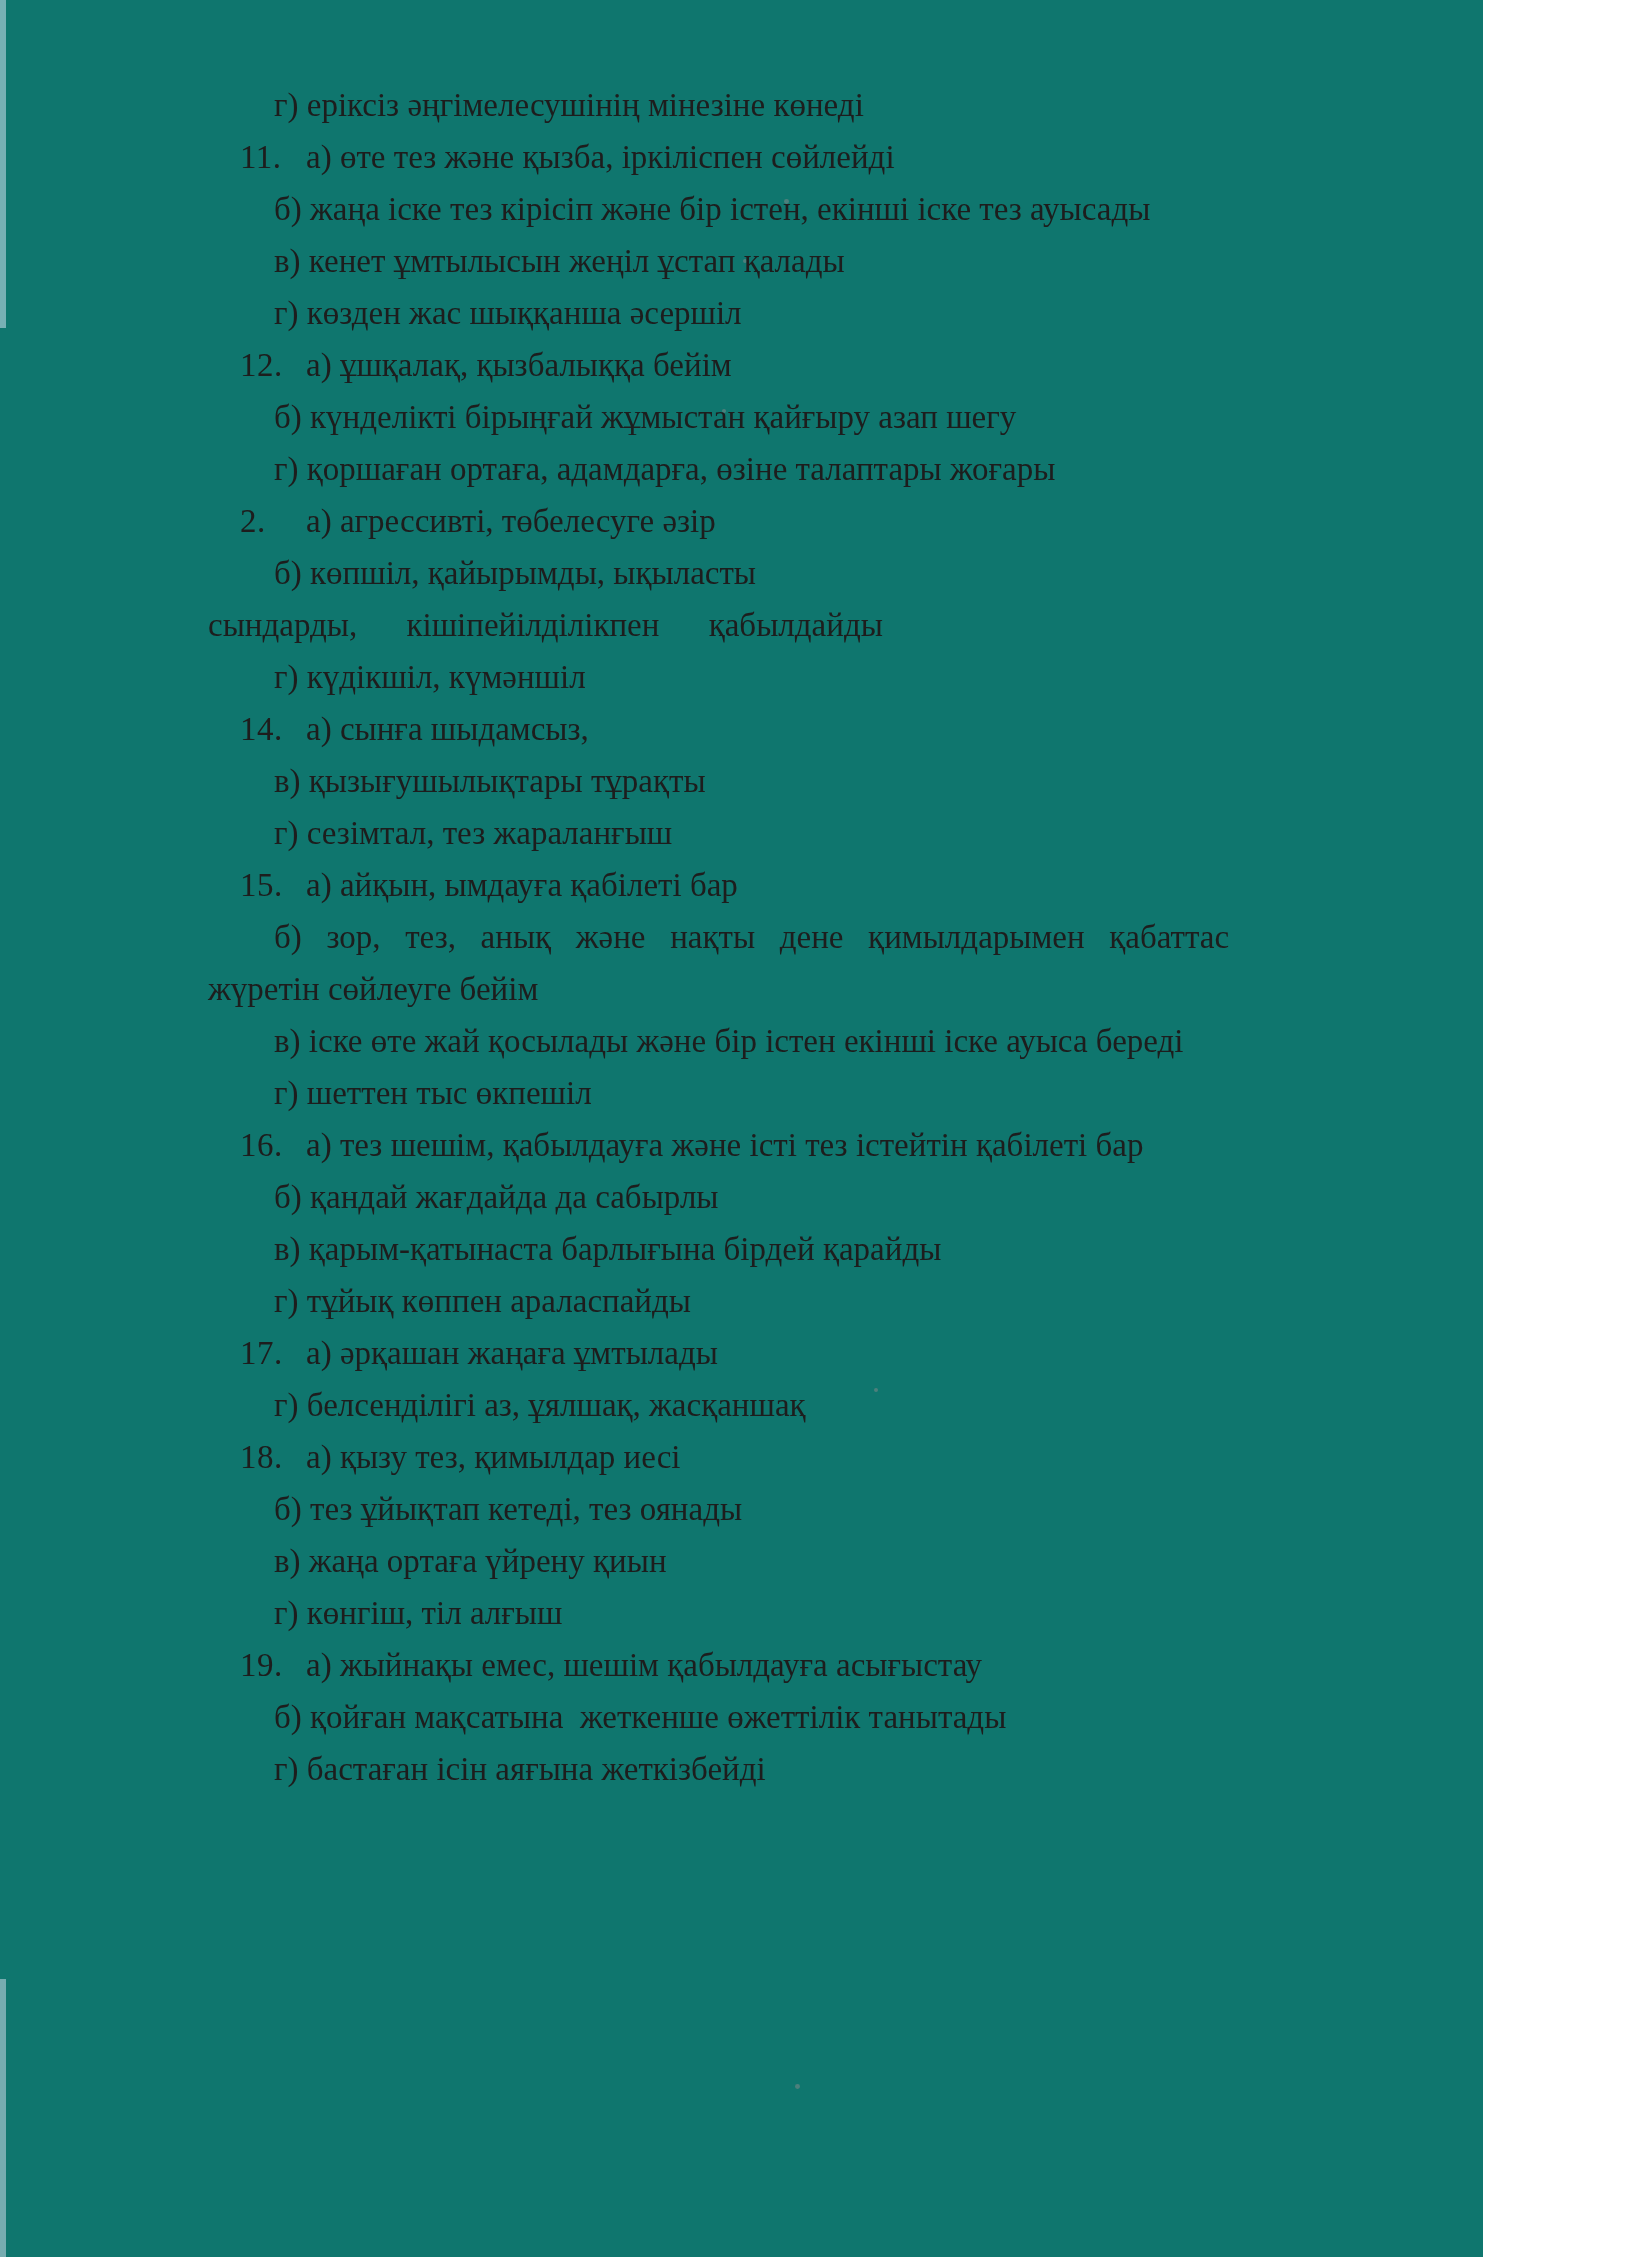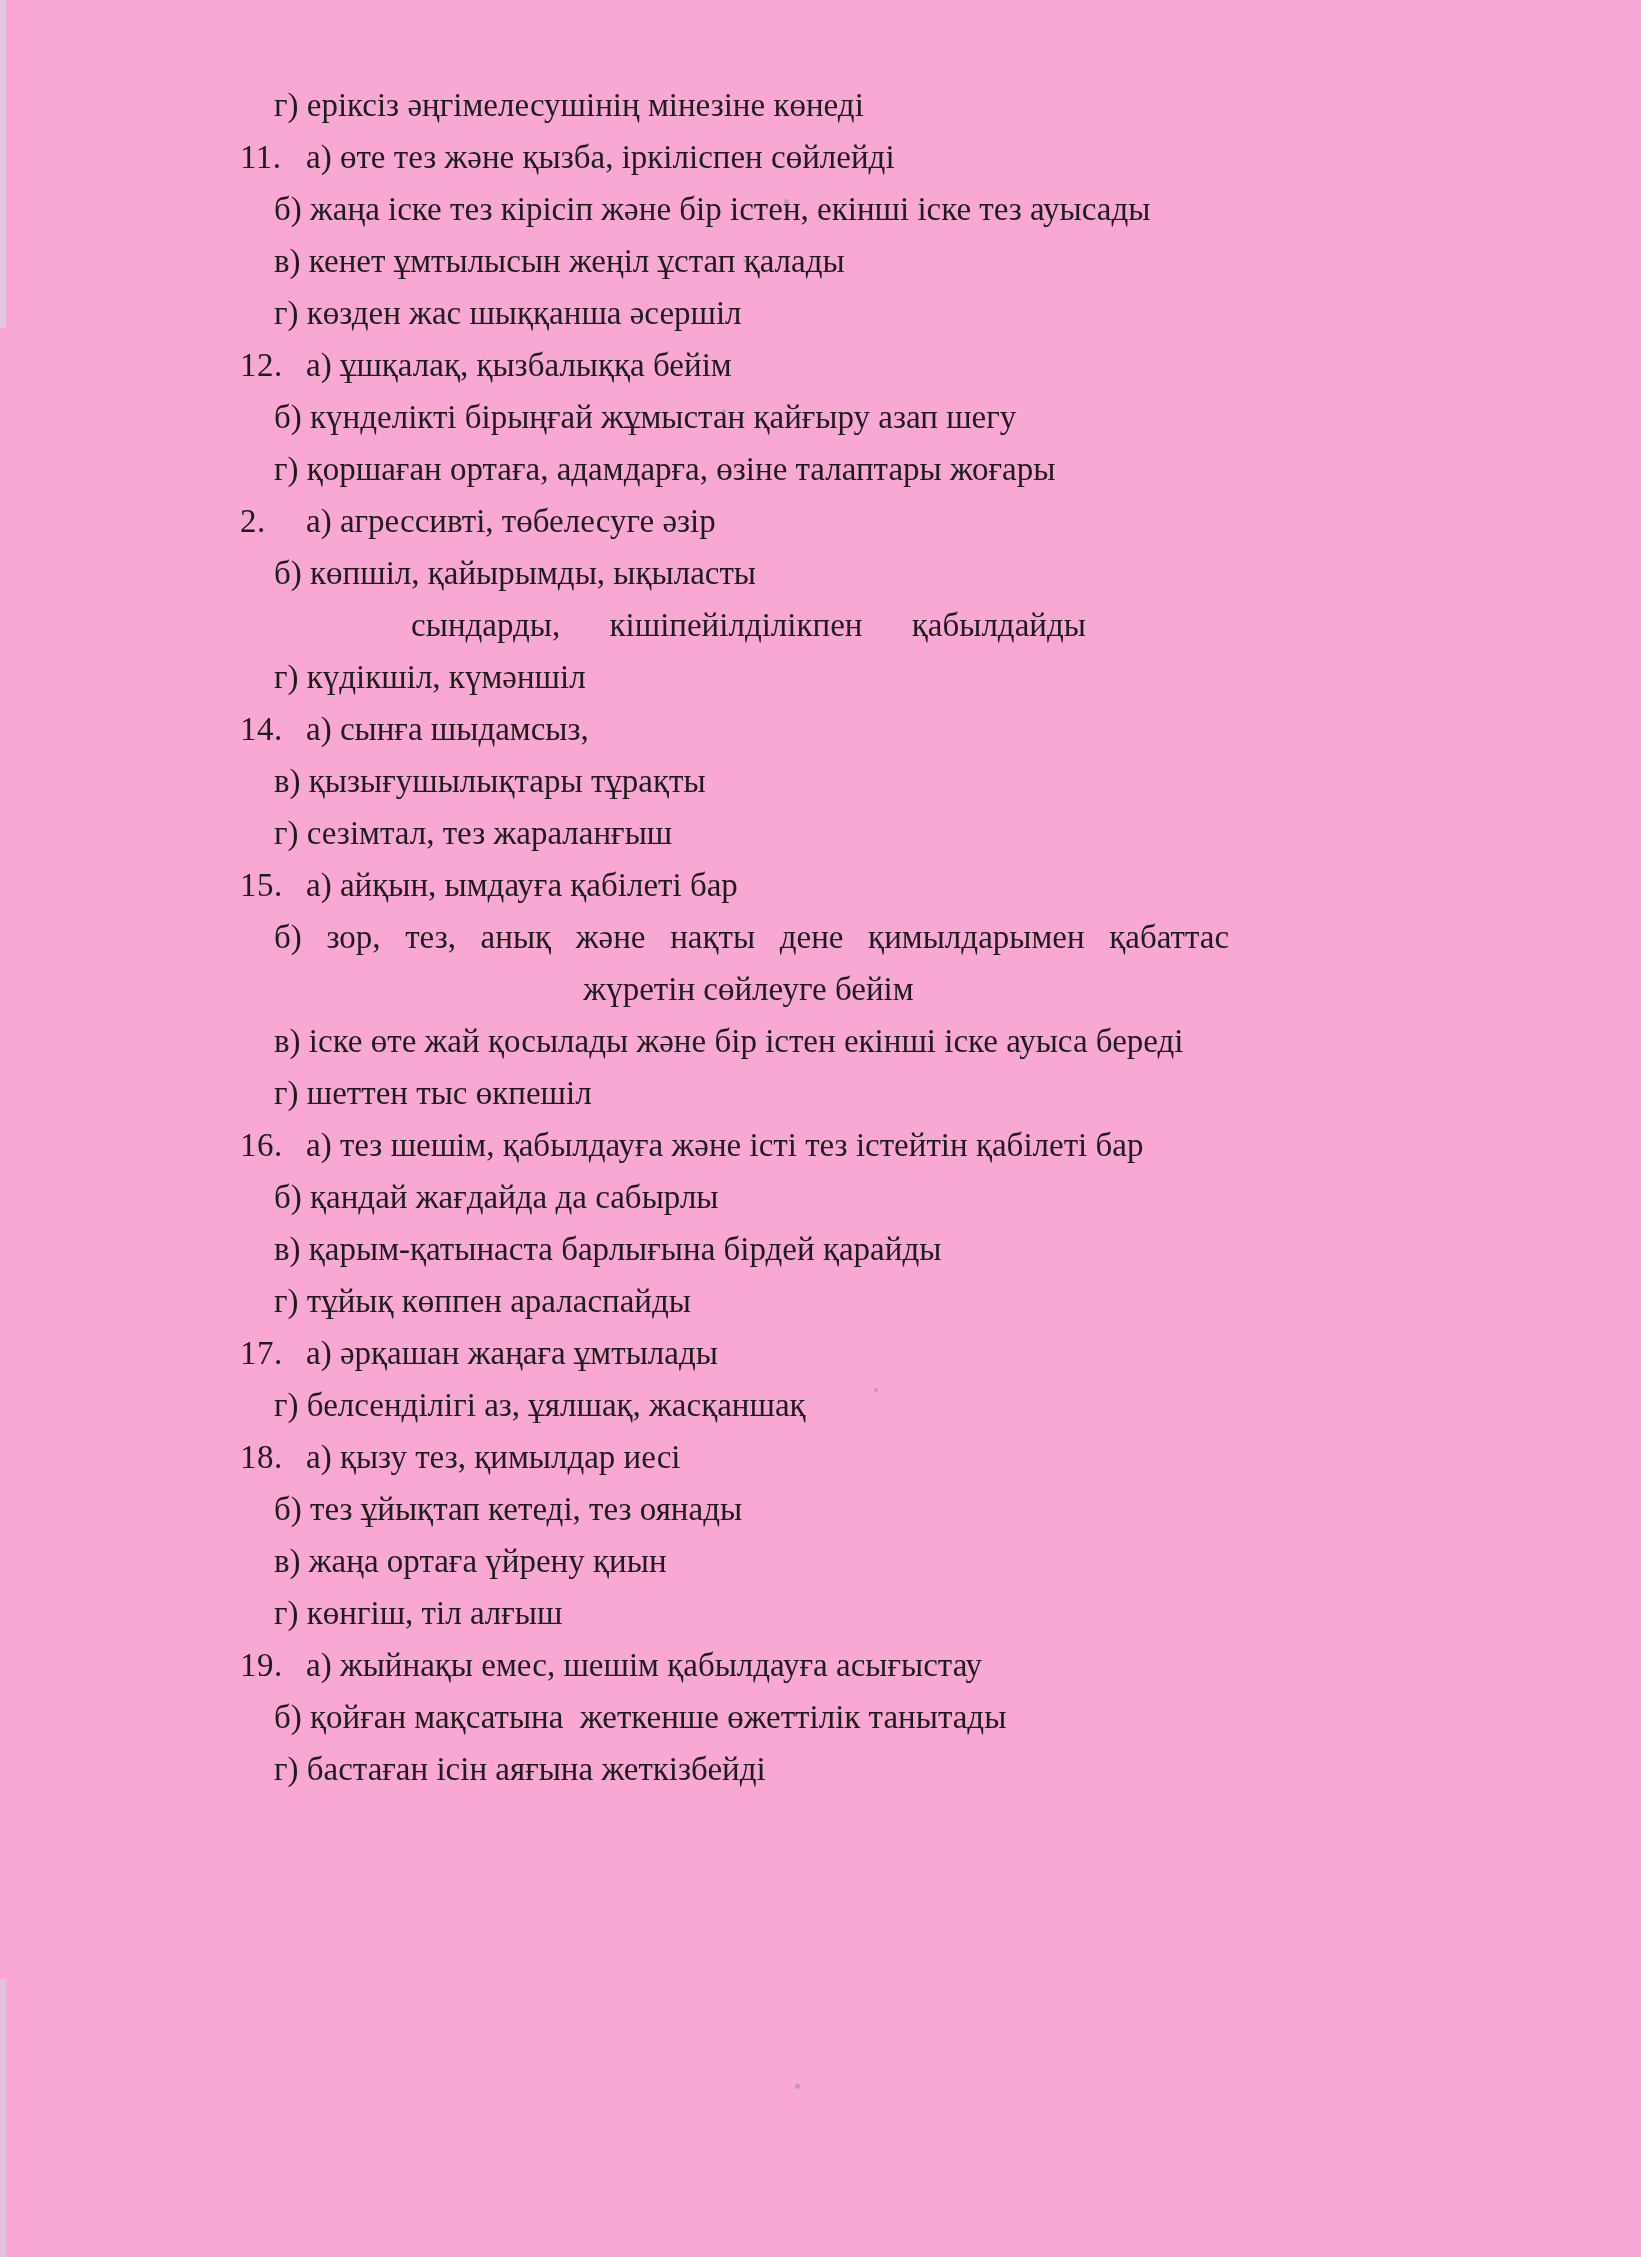--- a/index.html
+++ b/index.html
@@ -2,23 +2,23 @@
 <html><head>
 <meta charset="utf-8">
 <style>
   html, body {
     margin: 0;
     padding: 0;
     background: #ffffff;
   }
   .page {
     position: relative;
-    width: 1641px;
+    width: 1483px;
     height: 2257px;
-    background: #f9a8d4;
+    background: #0f766e;
     overflow: hidden;
     font-family: "Liberation Serif", "DejaVu Serif", serif;
   }
   .doc {
     position: absolute;
     top: 79px;
     left: 208px;
     width: 1081px;
     font-size: 33px;
     line-height: 52px;
@@ -35,21 +35,20 @@
     display: inline-block;
     width: 66px;
     letter-spacing: 0.5px;
     margin-left: 32px;
   }
   .line.opt {
     padding-left: 66px;   
   }
   .line.flush {
     padding-left: 0;      
-    text-align: center;
   }
   .ws-wide  { word-spacing: 8.7px;  }
   .ws-xwide { word-spacing: 16.4px; }
   .ws-xxwide{ word-spacing: 41px; }
   
   .edge-seg {
     position: absolute;
     left: 0;
     width: 5.8px;
     opacity: 0.55;

